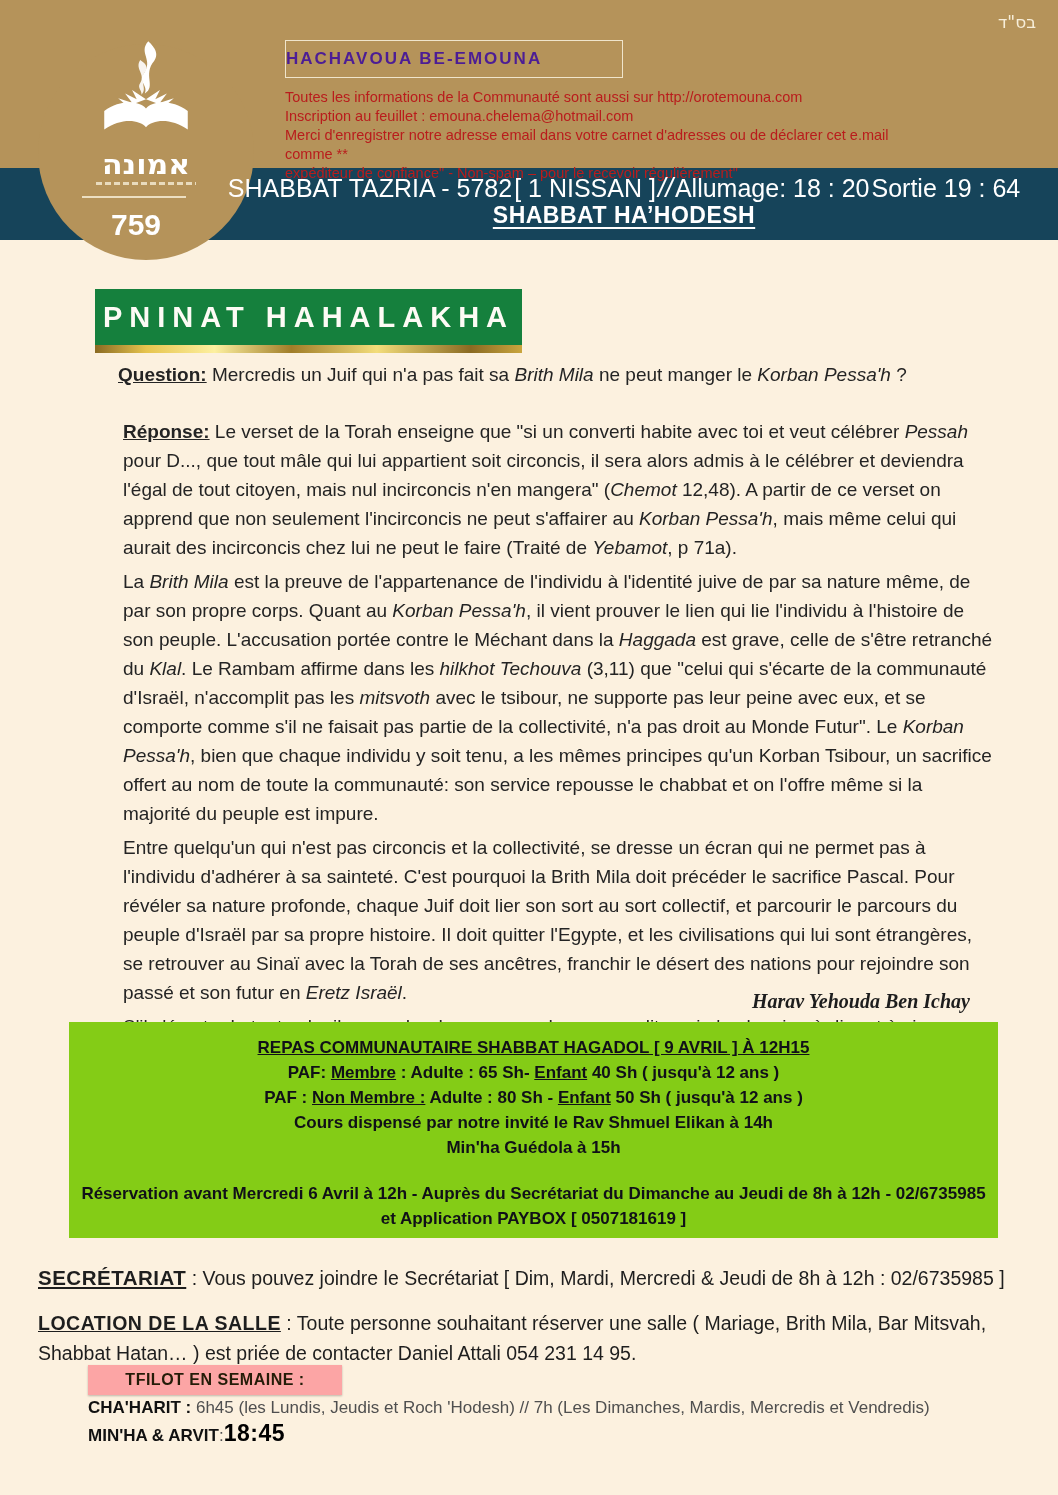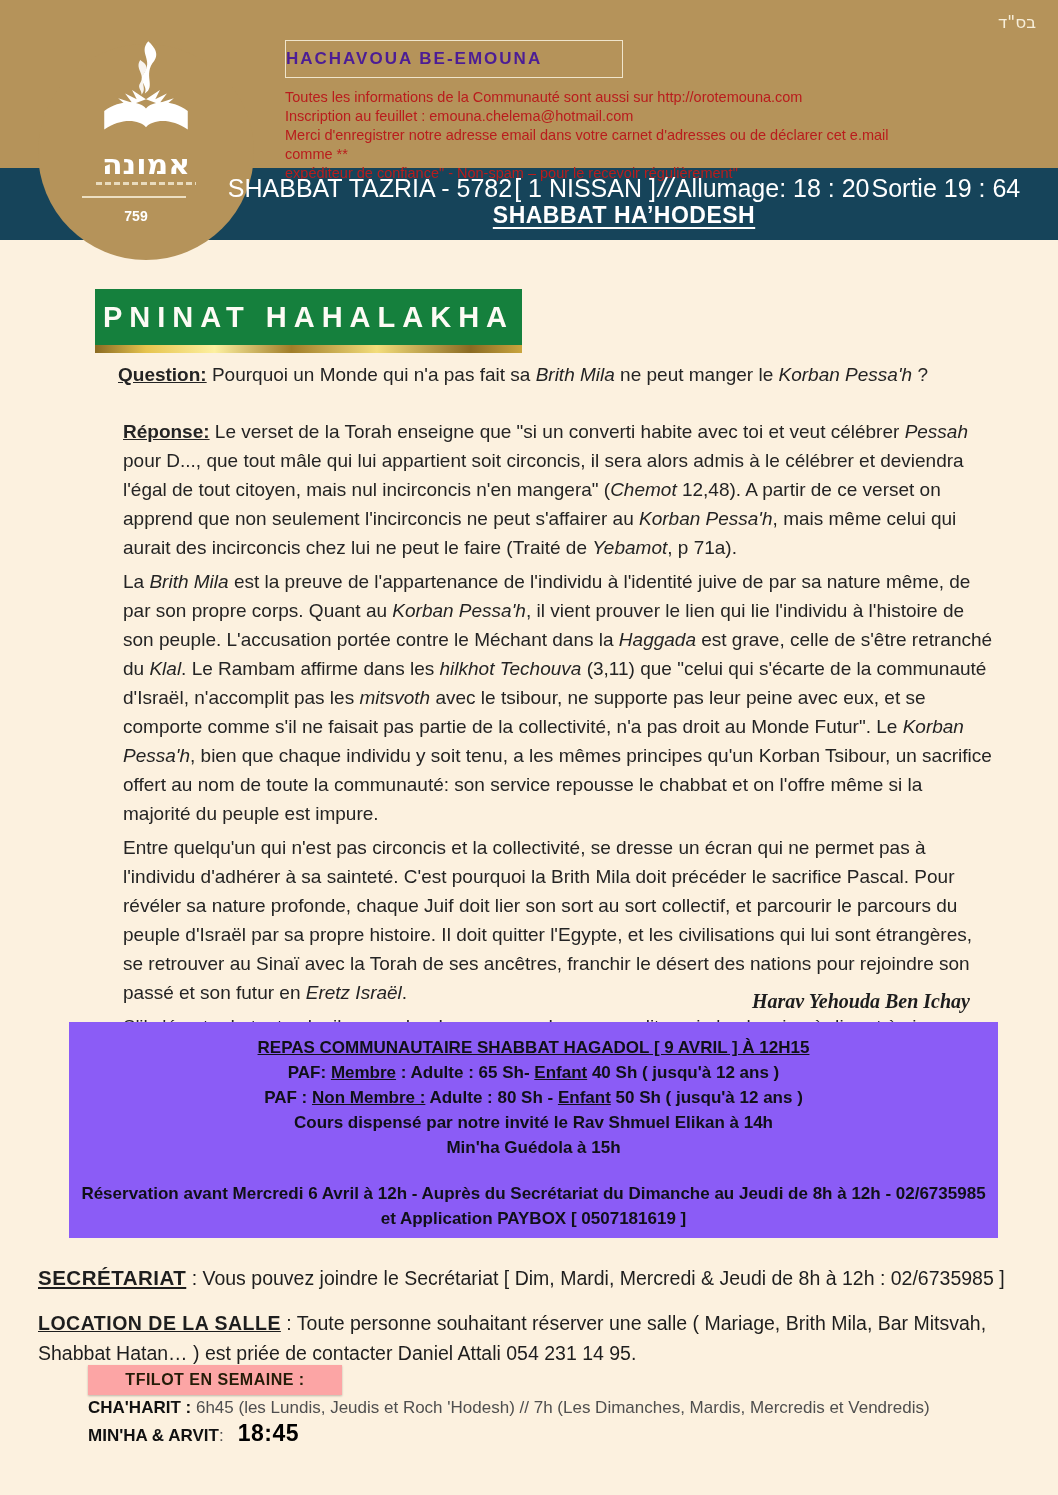--- a/index.html
+++ b/index.html
@@ -21,21 +21,21 @@
     display:flex;align-items:center;justify-content:flex-start;
     color:#4c1d95;font-weight:bold;font-size:17px;letter-spacing:2px;
   }
   .info-lines{left:285px;top:88px;width:640px;color:#b91c1c;font-size:14.5px;line-height:19px;}
   .logo-art{left:88px;top:38px;width:116px;height:118px;}
   .logo-hebrew{left:58px;top:150px;width:176px;text-align:center;color:#fff;
     font-family:"DejaVu Sans",sans-serif;font-weight:bold;font-size:30px;line-height:30px;transform:scaleY(.9);}
   .logo-subline{left:96px;top:182px;width:100px;height:3px;
     background:repeating-linear-gradient(90deg,#f2e8cf 0 6px,transparent 6px 9px);opacity:.85;}
   .logo-divider{left:82px;top:196px;width:104px;height:2px;background:#ecdfc2;}
-  .issue-number{left:58px;top:208px;width:156px;text-align:center;color:#fff;font-weight:bold;font-size:14px;}
+  .issue-number{left:58px;top:208px;width:156px;text-align:center;color:#fff;font-weight:bold;font-size:30px;}
   .shabbat-line{
     left:190px;top:171px;width:868px;height:34px;
     display:flex;align-items:center;justify-content:center;gap:2px;
     color:#fff;font-size:25px;white-space:nowrap;
   }
   .shabbat-line .slashes{font-size:27px;font-style:italic;}
   .shabbat-sub{
     left:190px;top:202px;width:868px;text-align:center;color:#fff;
     font-weight:bold;font-size:23px;letter-spacing:.5px;
     text-decoration:underline;text-underline-offset:4px;
@@ -59,42 +59,42 @@
   .seg-i{font-style:italic;}
   .seg-u{text-decoration:underline;}
   .signature{
     left:118px;top:990px;width:852px;text-align:right;
     font-family:"Liberation Serif",serif;font-style:italic;font-weight:bold;
     font-size:20px;color:#1d1d1d;
   }
 
   
   .event-box{
-    left:69px;top:1022px;width:929px;height:216px;background:#8b5cf6;
+    left:69px;top:1022px;width:929px;height:216px;background:#84cc16;
     padding-top:13px;box-sizing:border-box;
     text-align:center;font-weight:bold;font-size:17px;line-height:25px;color:#101018;
   }
   .event-box .gap{height:21px;}
 
   
   .secretariat{left:38px;top:1266px;width:990px;font-size:19.5px;color:#1e1e1e;}
   .secretariat .big-lbl{font-size:20.5px;}
   .location{left:38px;top:1308px;width:980px;font-size:19.5px;line-height:30px;color:#1e1e1e;}
   .big-lbl{font-weight:bold;text-decoration:underline;letter-spacing:.5px;}
   .tfilot-box{
     left:88px;top:1365px;width:254px;height:30px;background:#fca5a5;
     display:flex;align-items:center;justify-content:center;
     color:#241c08;font-weight:bold;font-size:16px;letter-spacing:.5px;
     box-shadow:0 1px 2px rgba(0,0,0,.25);
   }
   .chaharit{left:88px;top:1398px;width:950px;font-size:17px;color:#4f4f4f;}
   .chaharit .blk{color:#111;font-weight:bold;text-align:right;}
   .minha{left:88px;top:1420px;width:950px;font-size:17px;color:#4f4f4f;display:flex;align-items:baseline;}
   .minha .blk{color:#111;font-weight:bold;}
-  .minha .time{color:#000;font-weight:bold;font-size:23px;margin-left:14px;letter-spacing:.5px;}
+  .minha .time{color:#000;font-weight:bold;font-size:23px;letter-spacing:.5px;}
 </style>
 </head>
 <body>
 
 <div class="page">
 
   <div class="abs gold-band"></div>
   <div class="abs navy-band"></div>
 
   <div class="abs bsd">בס"ד</div>
@@ -130,21 +130,21 @@
     <span>Sortie 19 : 64</span>
   </div>
   <div class="abs shabbat-sub">SHABBAT HA’HODESH</div>
 
   <div class="abs banner">
     <span>PNINAT HAHALAKHA</span>
   </div>
   <div class="abs banner-shimmer"></div>
 
   <div class="abs body-text q-para">
-    <span class="lbl">Question:</span><span><span>  Pourquoi un Monde qui n'a pas fait sa </span><span class="seg-i">Brith Mila</span><span> ne peut manger le </span><span class="seg-i">Korban Pessa'h</span><span> ?</span></span>
+    <span class="lbl">Question:</span><span><span>  Mercredis un Juif qui n'a pas fait sa </span><span class="seg-i">Brith Mila</span><span> ne peut manger le </span><span class="seg-i">Korban Pessa'h</span><span> ?</span></span>
   </div>
 
   <div class="abs body-text a-block">
     <p><span class="lbl">Réponse:</span><span><span> Le verset de la Torah enseigne que "si un converti habite avec toi et veut célébrer </span><span class="seg-i">Pessah</span><span> pour D..., que tout mâle qui lui appartient soit circoncis, il sera alors admis à le célébrer et deviendra l'égal de tout citoyen, mais nul incirconcis n'en mangera" (</span><span class="seg-i">Chemot</span><span> 12,48). A partir de ce verset on apprend que non seulement l'incirconcis ne peut s'affairer au </span><span class="seg-i">Korban Pessa'h</span><span>, mais même celui qui aurait des incirconcis chez lui ne peut le faire (Traité de </span><span class="seg-i">Yebamot</span><span>, p 71a).</span></span></p>
     <p><span>La </span><span class="seg-i">Brith Mila</span><span> est la preuve de l'appartenance de l'individu à l'identité juive de par sa nature même, de par son propre corps. Quant au </span><span class="seg-i">Korban Pessa'h</span><span>, il vient prouver le lien qui lie l'individu à l'histoire de son peuple. L'accusation portée contre le Méchant dans la </span><span class="seg-i">Haggada</span><span> est grave, celle de s'être retranché du </span><span class="seg-i">Klal</span><span>. Le Rambam affirme dans les </span><span class="seg-i">hilkhot Techouva</span><span> (3,11) que "celui qui s'écarte de la communauté d'Israël, n'accomplit pas les </span><span class="seg-i">mitsvoth</span><span> avec le tsibour, ne supporte pas leur peine avec eux, et se comporte comme s'il ne faisait pas partie de la collectivité, n'a pas droit au Monde Futur". Le </span><span class="seg-i">Korban Pessa'h</span><span>, bien que chaque individu y soit tenu, a les mêmes principes qu'un Korban Tsibour, un sacrifice offert au nom de toute la communauté: son service repousse le chabbat et on l'offre même si la majorité du peuple est impure.</span></p>
     <p><span>Entre quelqu'un qui n'est pas circoncis et la collectivité, se dresse un écran qui ne permet pas à l'individu d'adhérer à sa sainteté. C'est pourquoi la Brith Mila doit précéder le sacrifice Pascal. Pour révéler sa nature profonde, chaque Juif doit lier son sort au sort collectif, et parcourir le parcours du peuple d'Israël par sa propre histoire. Il doit quitter l'Egypte, et les civilisations qui lui sont étrangères, se retrouver au Sinaï avec la Torah de ses ancêtres, franchir le désert des nations pour rejoindre son passé et son futur en </span><span class="seg-i">Eretz Israël</span><span>.</span></p>
     <p><span>S'il s'écarte de tout cela, il se perdra dans un monde cosmopolite qui n'a plus rien à dire et à vivre.</span></p>
   </div>
 
   <div class="abs signature">Harav Yehouda Ben Ichay</div>

